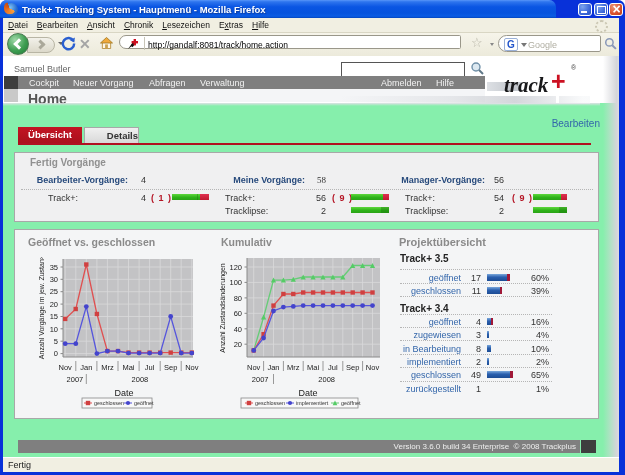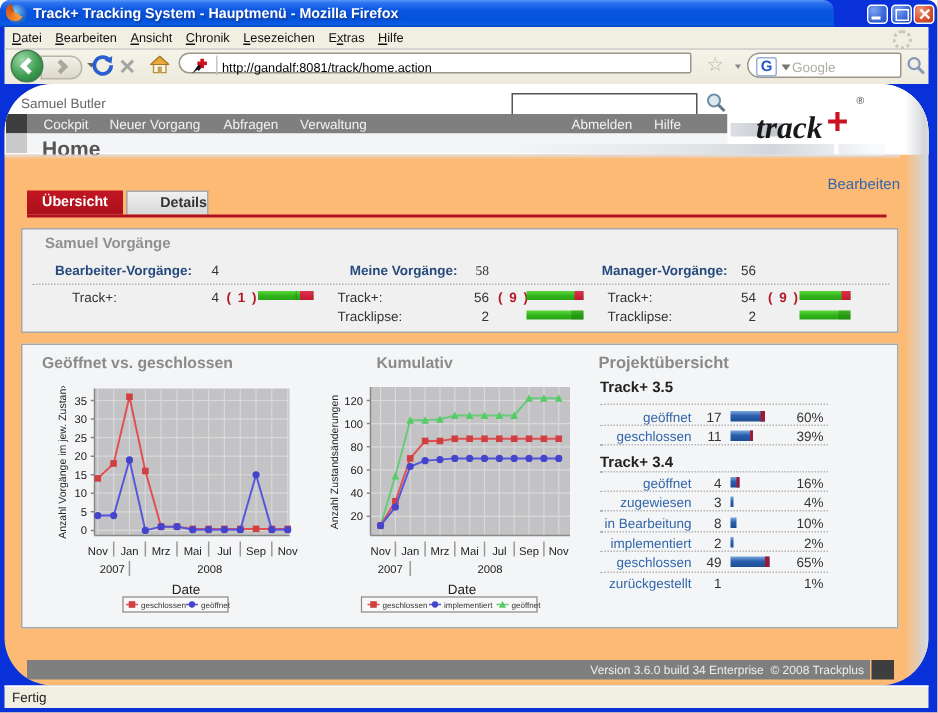--- a/index.html
+++ b/index.html
@@ -40,21 +40,21 @@
 #urlfav{position:absolute;left:7px;top:3px;width:11px;height:11px;}#urldiv{position:absolute;left:24px;top:1px;width:1px;height:13px;background:#c8c5b8;}
 #urltext{position:absolute;left:28px;top:4px;font-size:8.5px;color:#000;}
 #star{position:absolute;left:468px;top:2px;font-size:13px;color:#b9b6a8;}
 #star-drop{position:absolute;left:487px;top:10px;width:0;height:0;border-left:2.5px solid transparent;border-right:2.5px solid transparent;border-top:3.5px solid #888;}
 #searchbox{position:absolute;left:495px;top:2px;width:103px;height:17px;background:#fff;border:1px solid #9a978a;border-radius:9px 2px 2px 9px;box-sizing:border-box;}
 #gico{position:absolute;left:5px;top:2px;width:12px;height:11px;border:1px solid #9ab0d8;border-radius:2px;color:#2255cc;font-size:10px;font-weight:bold;text-align:center;line-height:11px;}
 #g-drop{position:absolute;left:22px;top:7px;width:0;height:0;border-left:3px solid transparent;border-right:3px solid transparent;border-top:4px solid #777;}
 #gtext{position:absolute;left:29px;top:4px;font-size:9px;color:#b0aea2;}
 #mag{position:absolute;left:601px;top:4px;width:13px;height:13px;}
 
-#content{position:absolute;left:3px;top:56px;width:616px;height:401px;background:#fdba74;overflow:hidden;border-radius:32px;}
+#content{position:absolute;left:3px;top:56px;width:616px;height:401px;background:#86efac;overflow:hidden;}
 #hdr{position:absolute;left:0;top:0;width:616px;height:47px;background:#fff;}
 #username{position:absolute;left:11px;top:8px;font-size:9px;color:#666;}
 #gsearch{position:absolute;left:338px;top:6px;width:122px;height:13px;background:#fff;border:1px solid #555;}
 #gsearch-mag{position:absolute;left:467px;top:5px;width:14px;height:14px;}
 #appmenu{position:absolute;left:1px;top:20px;width:481px;height:13px;background:#7f7f7f;}
 #appmenu .sq{position:absolute;left:0;top:0;width:14px;height:13px;background:#3e3e3e;}
 #appmenu span{position:absolute;top:2px;font-size:9px;color:#f2f2f2;}
 #homerow{position:absolute;left:1px;top:33px;width:596px;height:13px;background:#f4f5f7;}
 #homerow .sq{position:absolute;left:0;top:0;width:14px;height:13px;background:#c9c9c9;}
 #homerow b{position:absolute;left:24px;top:2px;font-size:14px;color:#555;}
@@ -183,21 +183,21 @@
       </div>
       <div id="hdrshadow"></div>
     </div>
     <div id="bearb">Bearbeiten</div>
     <div id="tabs">
       <div class="tab1">Übersicht</div>
       <div class="tab2">Details</div>
     </div>
     <div id="redline"></div>
     <div id="panel1">
-      <div class="ph">Samuel Vorgänge</div>
+      <div class="ph">Fertig Vorgänge</div>
       <div class="dotline" style="left:6px;top:36px;width:572px;"></div>
 
       <div class="mvlabel" style="left:0px;top:22px;width:113px;">Bearbeiter-Vorgänge:</div>
       <div class="mvval" style="left:111px;top:22px;width:20px;">4</div>
       <div class="mvsub" style="left:33px;top:40px;width:80px;">Track+:</div>
       <div class="mvval" style="left:111px;top:40px;width:20px;">4</div>
       <div class="mvred" style="left:136px;top:40px;">(&nbsp;1&nbsp;)</div>
       <div class="gbar" style="left:157px;top:41px;width:37px;">
           <div class="dkg" style="right:11px;"></div>
           <div class="red" style="width:9px;"></div>
@@ -226,21 +226,21 @@
           <div class="red" style="width:6px;"></div>
         </div>
       <div class="mvsub" style="left:390px;top:53px;width:80px;">Tracklipse:</div>
       <div class="mvval" style="left:469px;top:53px;width:20px;">2</div>
       <div class="gbar" style="left:518px;top:54px;width:34px;">
           <div class="dkg" style="right:0px;width:8px;"></div>
         </div>
     </div>
     <div id="panel2">
       <div class="ctitle" style="left:13px;font-size:10.5px;">Geöffnet vs. geschlossen</div>
-      <div class="ctitle" style="left:206px;font-size:10.5px;margin-left:30px;">Kumulativ</div>
+      <div class="ctitle" style="left:206px;font-size:10.5px;">Kumulativ</div>
       <div class="ctitle" style="left:384px;">Projektübersicht</div>
       <svg id="charts" width="583" height="188" viewBox="0 0 583 188" style="position:absolute;left:0;top:0;">
         <rect x="48" y="29" width="130" height="98" fill="#c3c3c5"></rect>
         <g stroke="#d9d9db" stroke-width="0.8">
             <line x1="50.2" y1="29" x2="50.2" y2="127"></line>
             <line x1="60.8" y1="29" x2="60.8" y2="127"></line>
             <line x1="71.3" y1="29" x2="71.3" y2="127"></line>
             <line x1="81.9" y1="29" x2="81.9" y2="127"></line>
             <line x1="92.4" y1="29" x2="92.4" y2="127"></line>
             <line x1="103" y1="29" x2="103" y2="127"></line>

